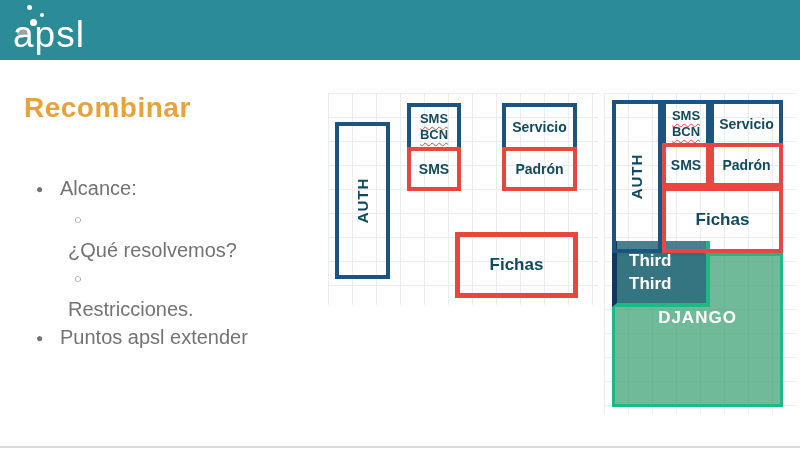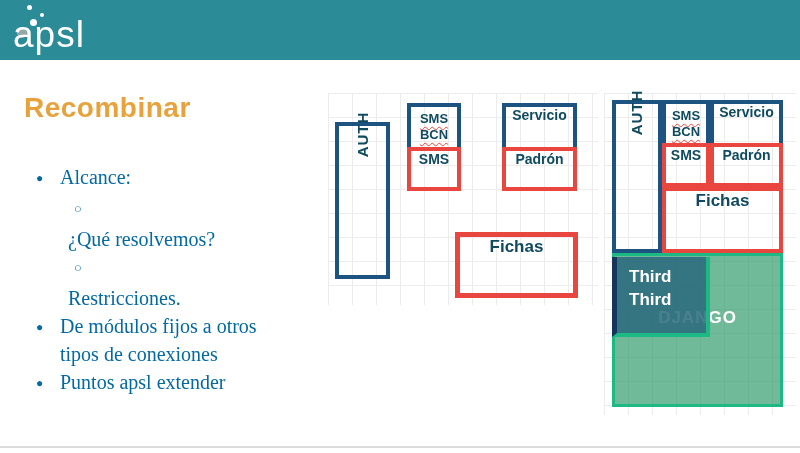--- a/index.html
+++ b/index.html
@@ -18,38 +18,38 @@
   .dot.d1{left:27px;top:5px;width:5px;height:5px;background:#ffffff;}
   .dot.d2{left:40px;top:13px;width:4px;height:4px;background:#ffffff;}
   .dot.d3{left:30px;top:19px;width:7px;height:7px;background:#ffffff;}
   .dot.d4{left:17px;top:28px;width:10px;height:10px;background:#95a7a9;}
   
   .title{
     position:absolute;left:16px;top:84px;margin:8px;color:#e8a23c;
     font-size:28px;font-weight:bold;letter-spacing:0.5px;
   }
   
-  .bullets{position:absolute;left:30px;top:163px;width:290px;color:#0369a1;font-size:20px;font-family:Liberation Serif, serif;}
+  .bullets{position:absolute;left:30px;top:174px;width:290px;color:#737373;font-size:20px;}
   .li{display:flex;line-height:28px;}
   .marker{width:30px;flex-shrink:0;text-align:left;}
   .l1 .marker::before{content:"\25CF";font-size:12px;position:relative;top:-2px;padding-left:6px;}
   .l2{padding-left:38px;flex-direction:column;}
   .l2 .marker::before{content:"\25CB";font-size:13px;position:relative;top:-2px;padding-left:6px;}
   .li .txt{width:240px;}
   
   .diagram{
     position:absolute;
     background-image:linear-gradient(#ececec 1px,transparent 1px),
                      linear-gradient(90deg,#ececec 1px,transparent 1px);
     background-size:24px 24px;
   }
   .d-left{left:328px;top:93px;width:270px;height:212px;}
   .d-right{left:604px;top:93px;width:192px;height:322px;}
   .box{
-    position:absolute;box-sizing:border-box;display:flex;align-items:flex-start;justify-content:center;
+    position:absolute;box-sizing:border-box;display:flex;align-items:center;justify-content:center;
     color:#0f4a5f;font-weight:bold;z-index:3;background:transparent;
   }
   .box.blue{border:4px solid #1d5380;}
   .box.red{border:4px solid #e8463f;}
   .box.nb{border-bottom:none;}
   .stack{display:flex;flex-direction:column;align-items:center;}
   .sq{
     text-decoration:underline;text-decoration-style:wavy;
     text-decoration-color:#e8463f;text-decoration-thickness:1px;text-underline-offset:3px;
   }
@@ -68,21 +68,21 @@
   .d-right .sms    {left:58px; top:50px; width:48px; height:44px; font-size:14px;}
   .d-right .padron {left:106px;top:50px; width:73px; height:44px; font-size:14px;}
   .d-right .fichas {left:58px; top:94px; width:121px;height:66px; font-size:17px;}
   .django{
     position:absolute;box-sizing:border-box;left:8px;top:160px;width:171px;height:154px;
     border:3px solid #1cb984;background:rgba(40,150,100,0.66);z-index:1;
     display:flex;align-items:flex-start;justify-content:center;padding-top:52px;
     color:#ffffff;font-weight:bold;font-size:17px;letter-spacing:1px;
   }
   .third-party{
-    position:absolute;box-sizing:border-box;left:8px;top:164px;width:98px;height:80px;
+    position:absolute;box-sizing:border-box;left:8px;top:148px;width:98px;height:66px;
     background:rgba(42,104,124,0.85);z-index:2;
     border-left:5px solid #14355c;border-right:4px solid #1cb984;border-bottom:4px solid #1cb984;
     color:#ffffff;font-weight:bold;font-size:17px;line-height:23px;
     padding:8px 0 0 12px;
   }
   .bottom-line{position:absolute;left:0;top:446px;width:800px;height:2px;background:#dcdcdc;}
 </style>
 </head>
 <body>
 
@@ -105,24 +105,20 @@
       <span class="marker"></span>
       <span class="txt">Alcance:</span>
     </div>
     <div class="li l2">
       <span class="marker"></span>
       <span class="txt">¿Qué resolvemos?</span>
     </div>
     <div class="li l2">
       <span class="marker"></span>
       <span class="txt">Restricciones.</span>
-    </div>
-    <div class="li l1">
-      <span class="marker"></span>
-      <span class="txt">De módulos fijos a otros tipos de conexiones</span>
     </div>
     <div class="li l1">
       <span class="marker"></span>
       <span class="txt">Puntos apsl extender</span>
     </div>
   </div>
 
   <div class="diagram d-left">
     <div class="box blue auth">
       <span class="vtext">AUTH</span>

